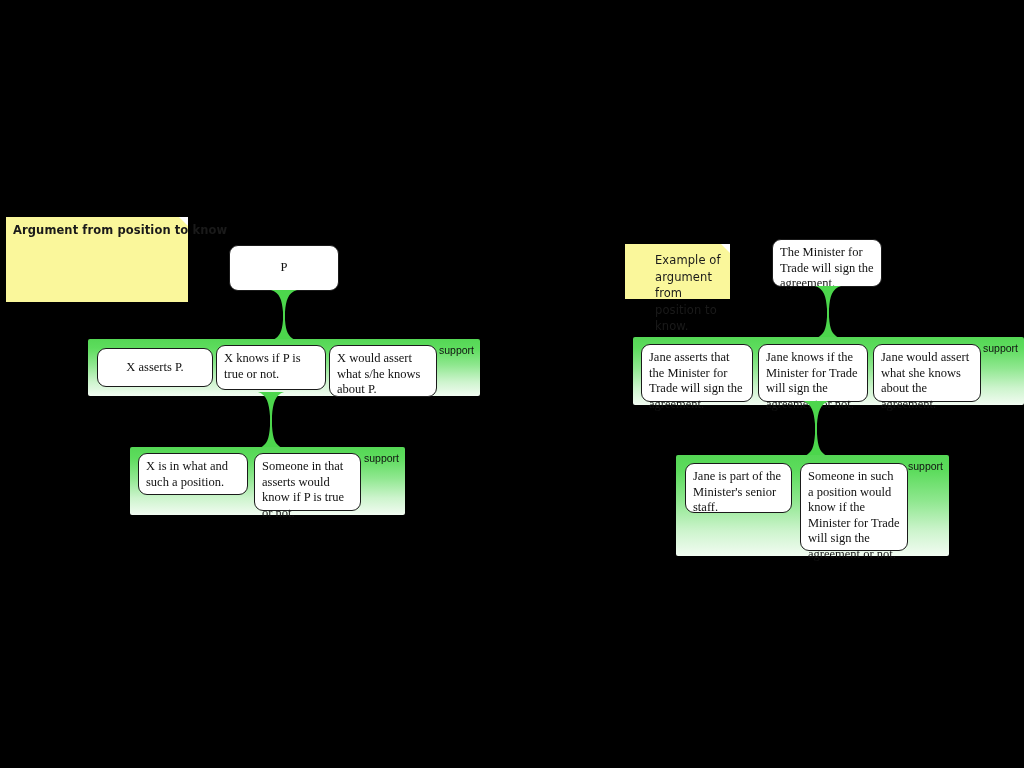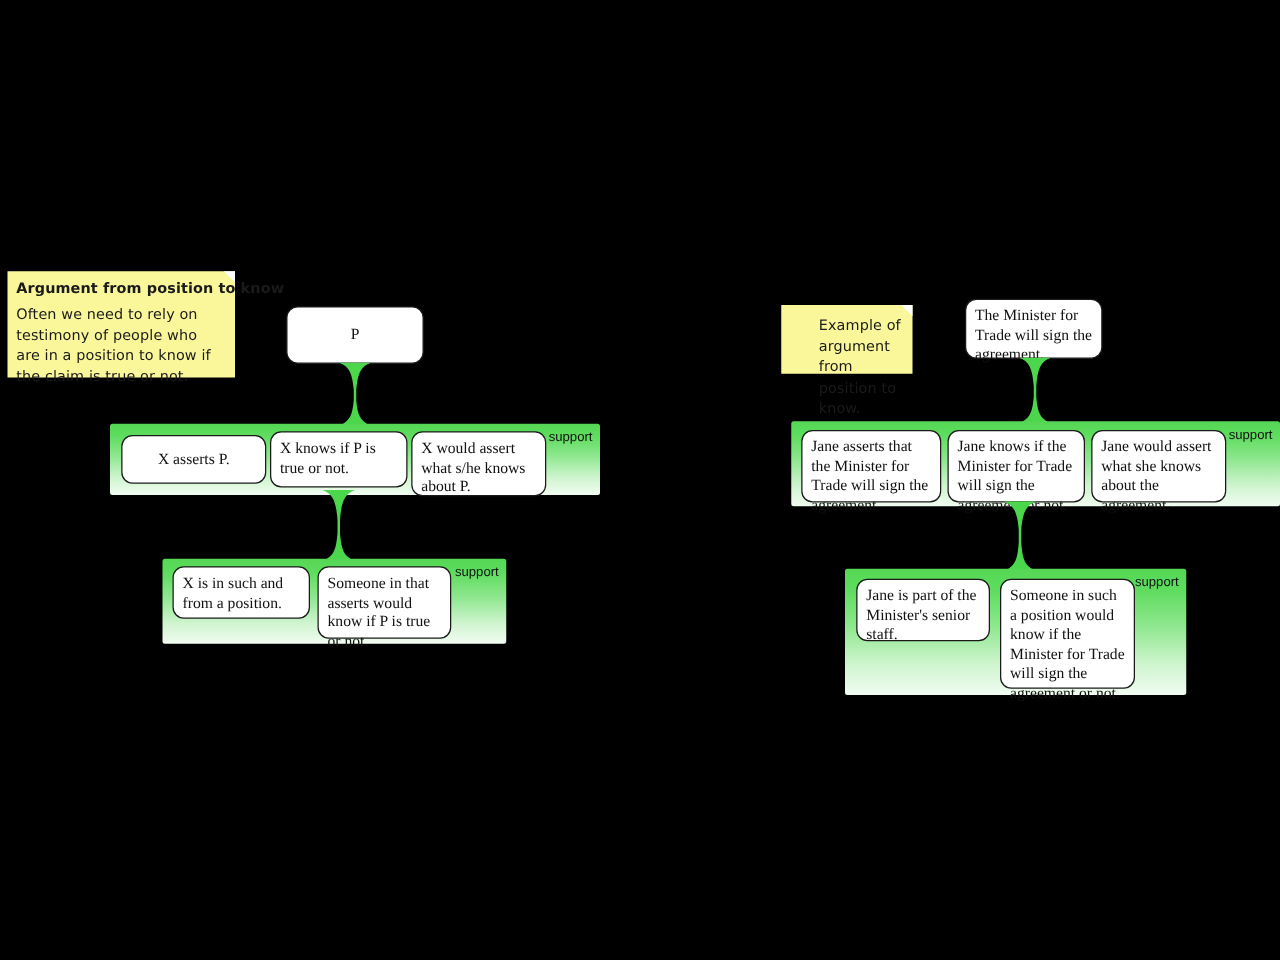--- a/index.html
+++ b/index.html
@@ -83,21 +83,20 @@
   .conn svg{display:block;}
 </style>
 </head>
 <body>
 
 <div id="canvas">
 
   <div class="note" style="left:6px;top:217px;width:182px;height:85px;">
     <span class="fold"></span>
     <span class="note-title">Argument from position to know</span>
-    <span class="note-body">Often we need to rely on testimony of people who are in a position to know if the claim is true or not.</span>
   </div>
 
   <div class="claim center" style="left:229px;top:245px;width:110px;height:46px;">
     <span>P</span>
   </div>
 
   <div class="conn" style="left:271px;top:290px;width:26px;height:50px;">
     <svg width="26" height="50" viewBox="0 0 26 50">
       <path d="M0,0 C9,3 11,10 12,22 L12,30 C11,42 9,46 2,50 L24,50 C17,46 15,42 14,30 L14,22 C15,10 17,3 26,0 Z" fill="#4cd64c"></path>
     </svg>
@@ -118,21 +117,21 @@
 
   <div class="conn" style="left:258px;top:392px;width:26px;height:56px;">
     <svg width="26" height="56" viewBox="0 0 26 56">
       <path d="M0,0 C9,3 11,11 12,24 L12,34 C11,48 9,52 2,56 L24,56 C17,52 15,48 14,34 L14,24 C15,11 17,3 26,0 Z" fill="#4cd64c"></path>
     </svg>
   </div>
 
   <div class="group" style="left:130px;top:447px;width:275px;height:68px;">
     <span class="support-label">support</span>
     <div class="claim" style="left:8px;top:6px;width:110px;height:42px;">
-      <span>X is in such and from a position.</span>
+      <span>X is in what and such a position.</span>
     </div>
     <div class="claim" style="left:124px;top:6px;width:107px;height:58px;">
       <span>Someone in that asserts would know if P is true or not.</span>
     </div>
   </div>
 
   <div class="note" style="left:625px;top:244px;width:105px;height:55px;padding-top:8px;padding-left:30px;">
     <span class="fold"></span>
     <span class="note-body">Example of argument from position to know.</span>
   </div>

